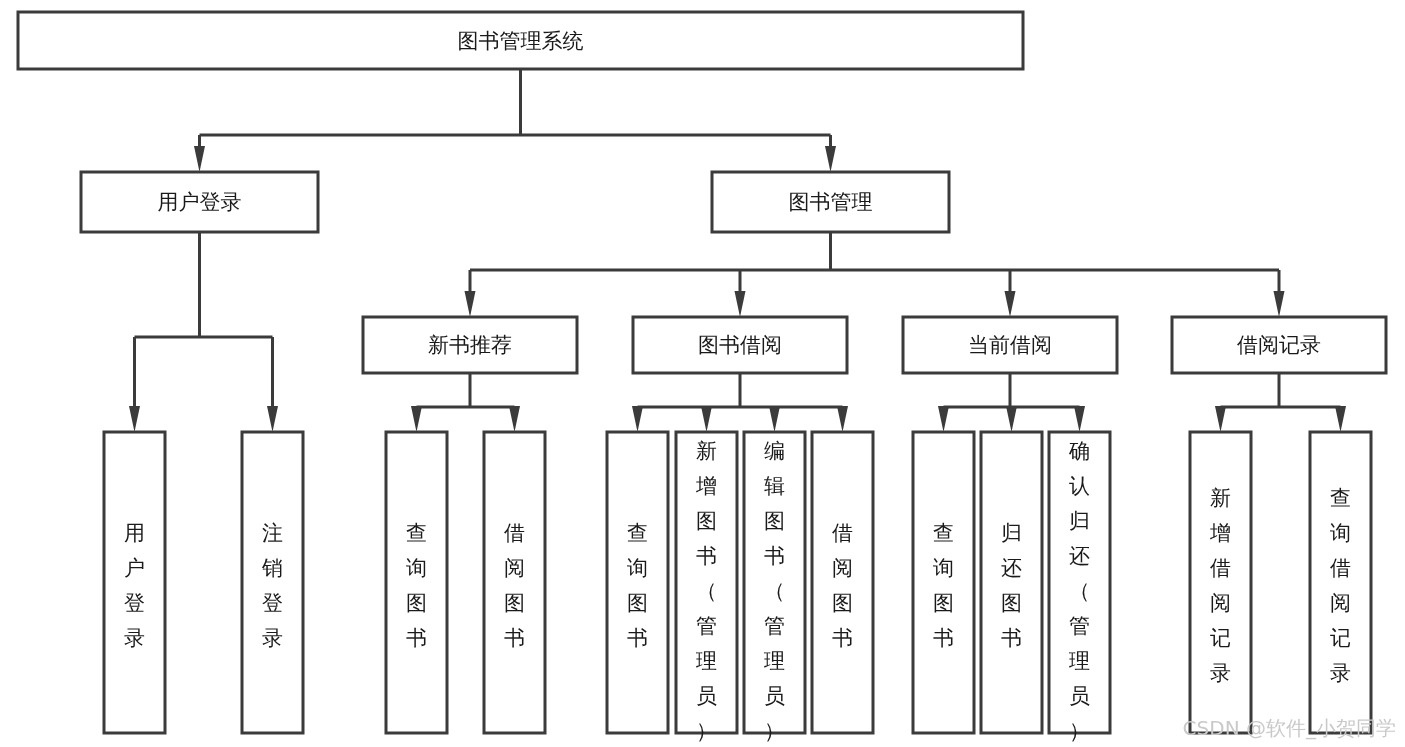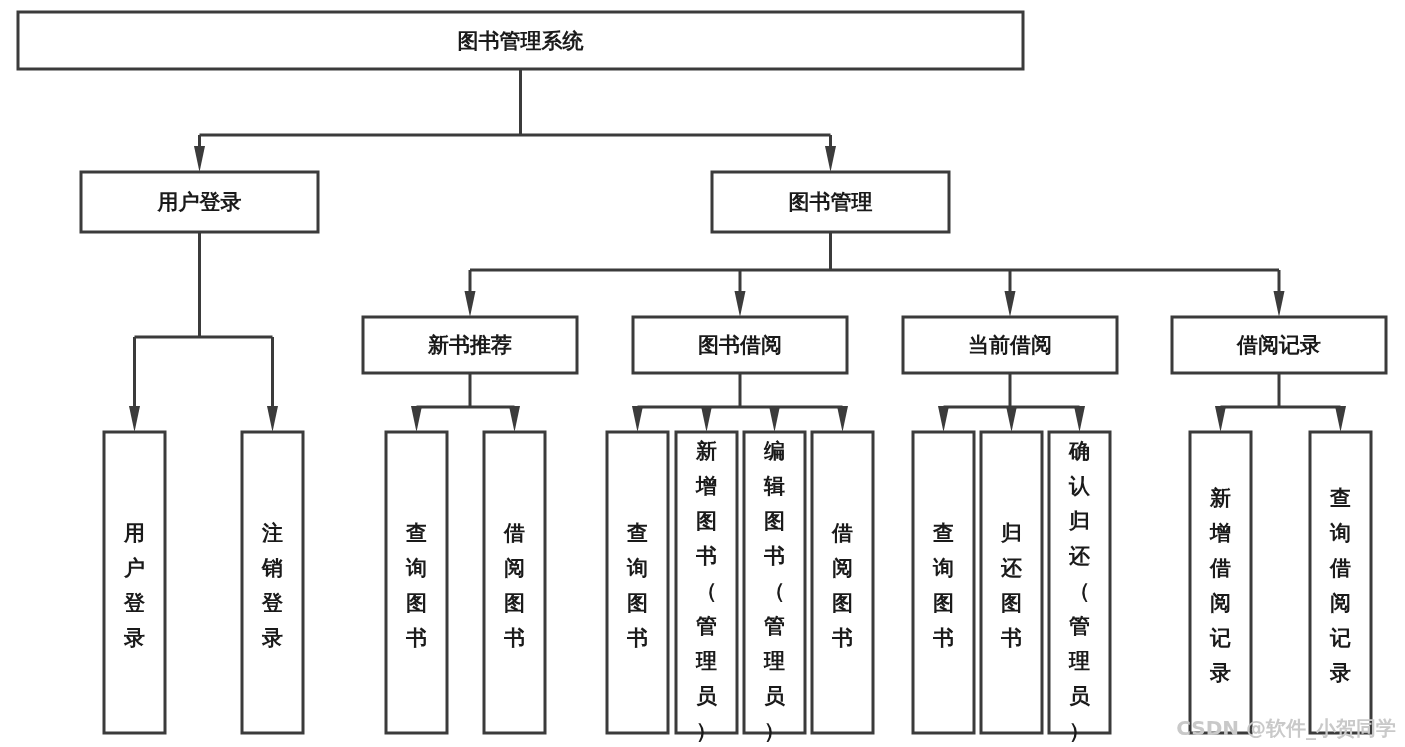--- a/index.html
+++ b/index.html
@@ -13,21 +13,20 @@
     font-family: "Liberation Sans", "DejaVu Sans", sans-serif;
     overflow: hidden;
     position: relative;
   }
   #diagram-root {
     position: absolute;
     left: 0;
     top: 0;
     width: 1405px;
     height: 557px;
-    font-weight: bold;
   }
   svg.diagram {
     display: block;
     width: 1405px;
     height: 747px;
     background: #ffffff;
   }
   .node-box {
     fill: #ffffff;
     stroke: #3b3b3b;

